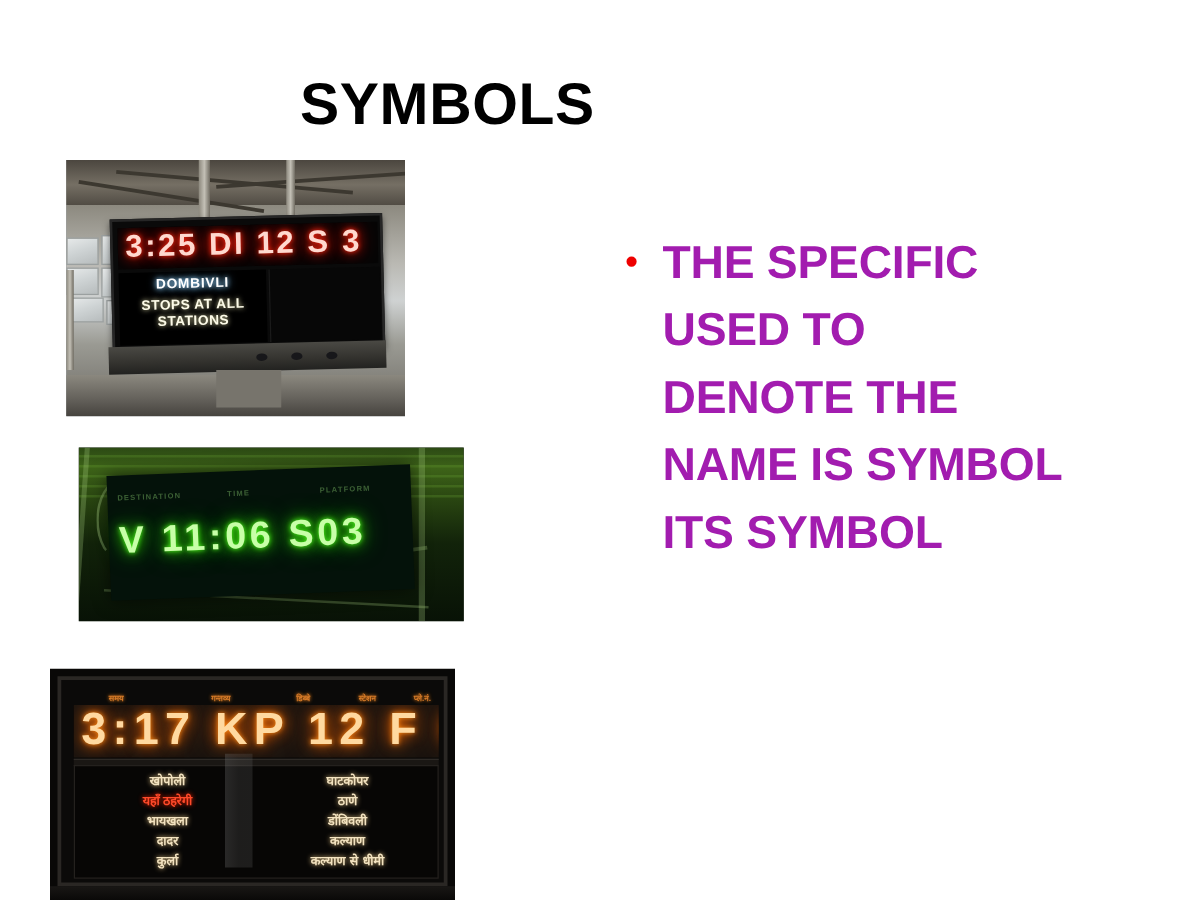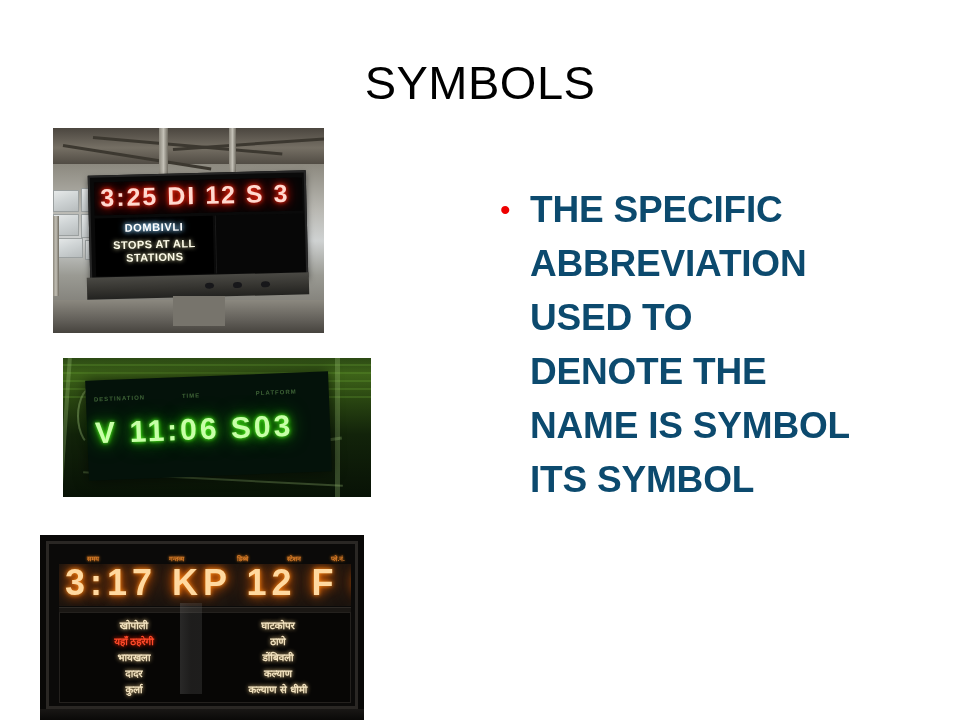--- a/index.html
+++ b/index.html
@@ -22,23 +22,23 @@
     height: 720px;
     background: #ffffff;
   }
 
   
   .slide-title {
     position: absolute;
     left: 240px;
     top: 58px;
     width: 480px;
-    text-align: center;
+    text-align: left;
     font-size: 47px;
-    font-weight: normal;
+    font-weight: bold;
     color: #000000;
     letter-spacing: 0.5px;
     line-height: 1.05;
     white-space: nowrap;
   }
 
   
   .body-block {
     position: absolute;
     left: 497px;
@@ -52,21 +52,21 @@
   .bullet-dot {
     color: #EE0000;
     font-size: 30px;
     line-height: 54px;
     width: 30px;
     flex: 0 0 30px;
     text-align: left;
     padding-left: 3px;
   }
   .bullet-text {
-    color: #0c4a6e;
+    color: #a21caf;
     font-size: 37px;
     font-weight: bold;
     line-height: 54px;
     letter-spacing: -0.2px;
     flex: 1 1 auto;
   }
 
   
   .photo1 {
     position: absolute;
@@ -436,21 +436,20 @@
 
     <div class="p3-shadowbar"></div>
     <div class="p3-bottomrail"></div>
   </div>
 
   <div class="body-block">
     <div class="bullet-row">
       <div class="bullet-dot">•</div>
       <div class="bullet-text">
         <div>THE SPECIFIC</div>
-        <div>ABBREVIATION</div>
         <div>USED TO</div>
         <div>DENOTE THE</div>
         <div>NAME IS SYMBOL</div>
         <div>ITS SYMBOL</div>
       </div>
     </div>
   </div>
 
 </div>
 

